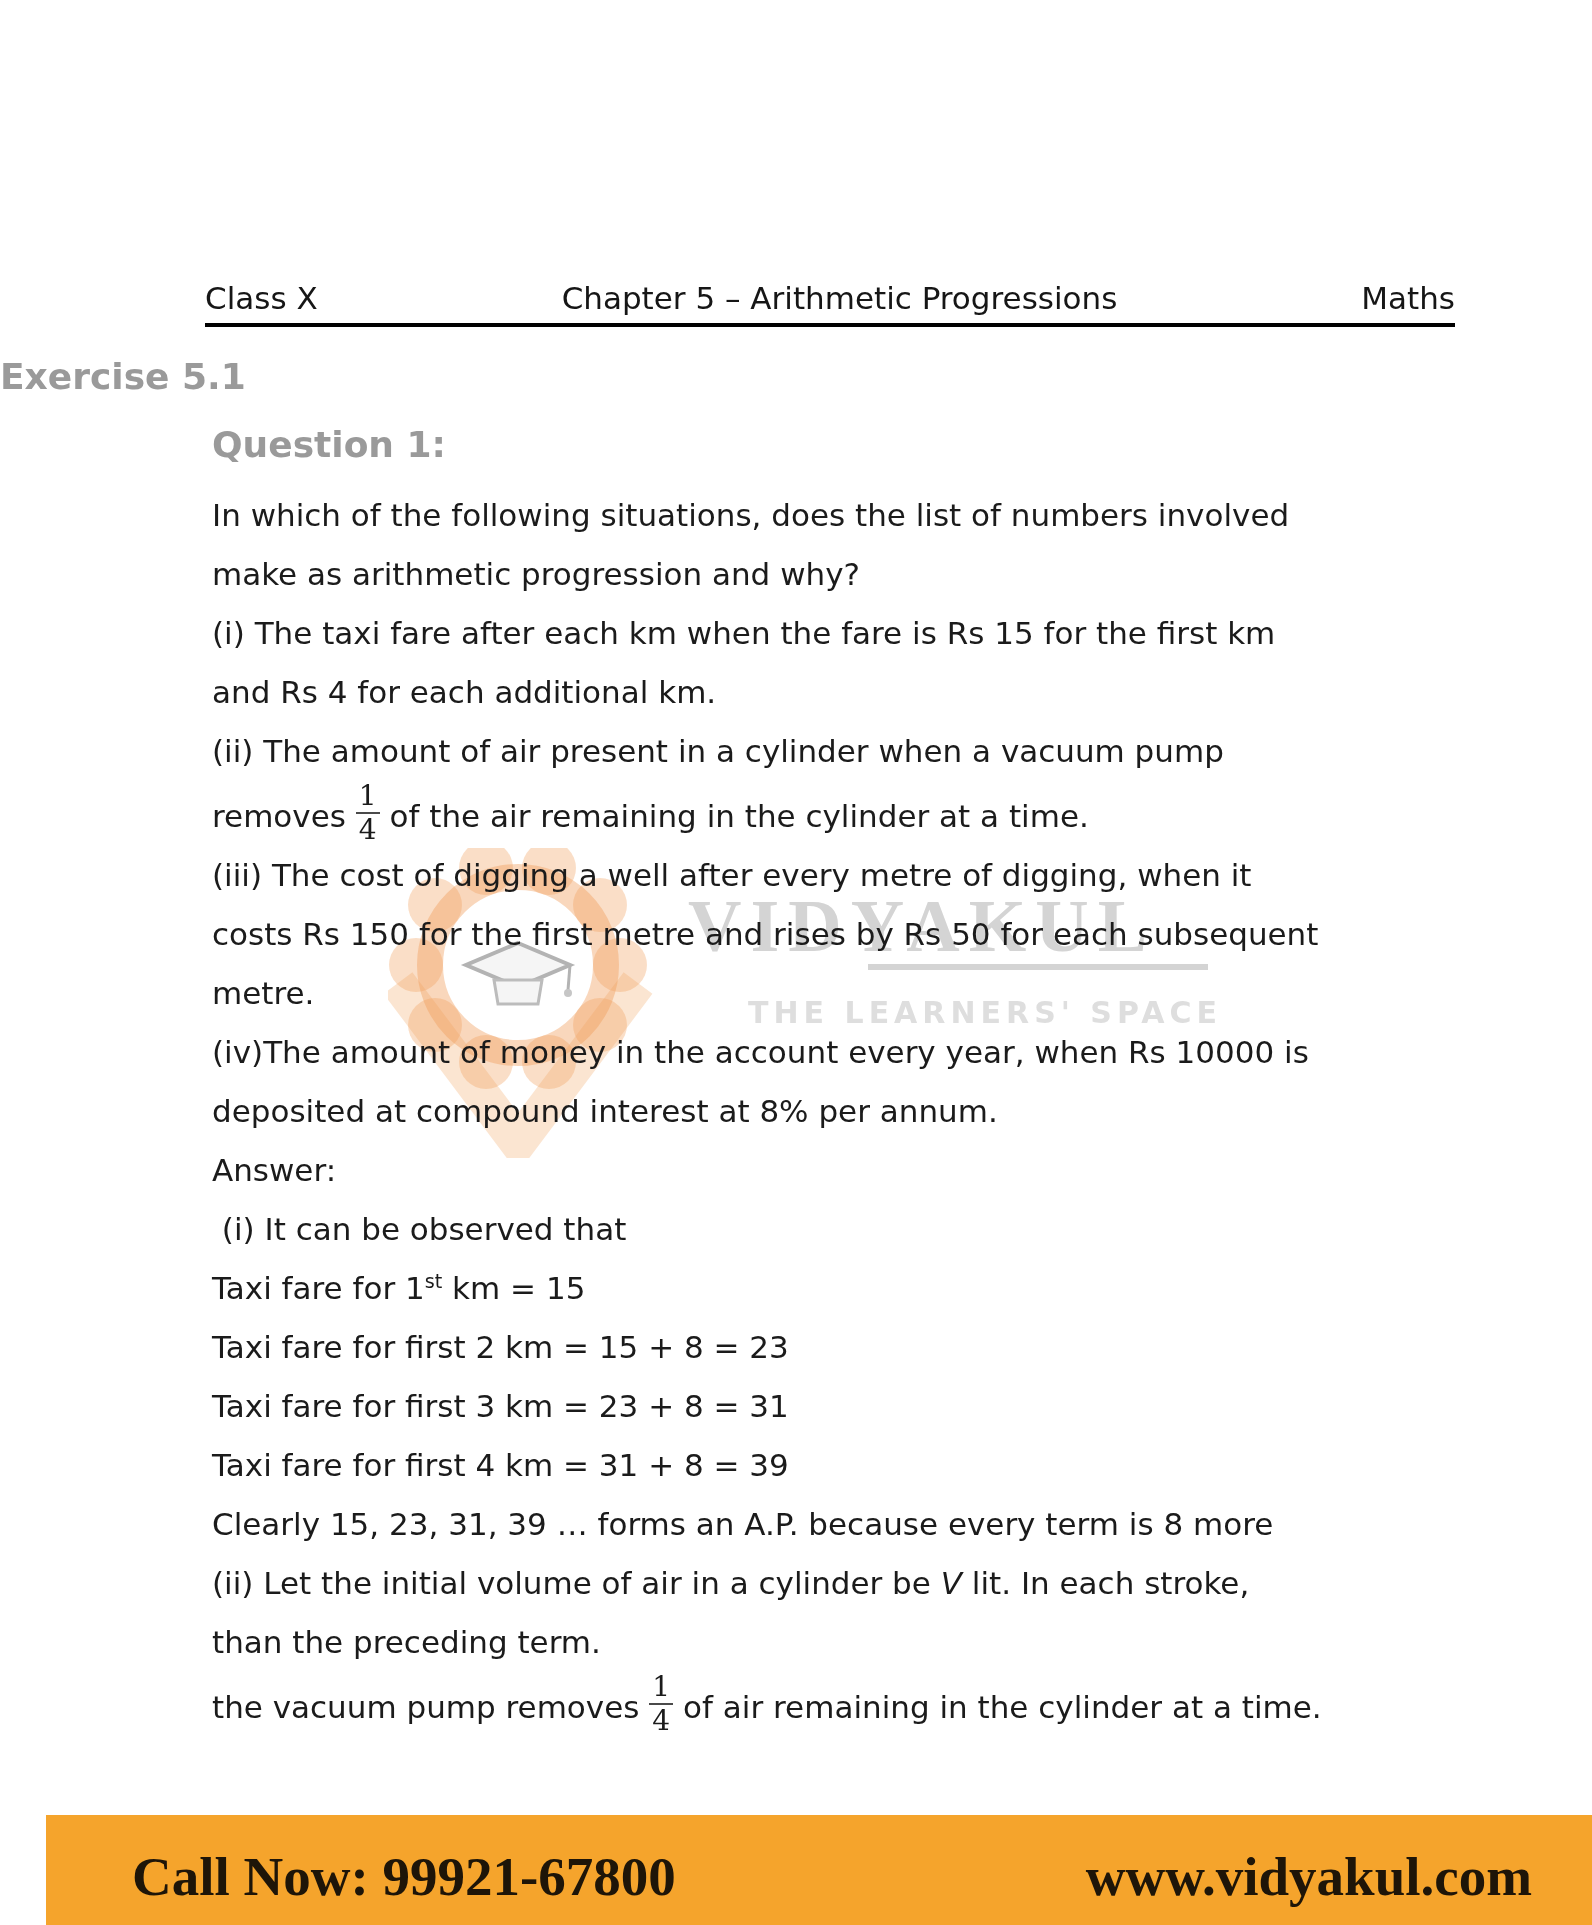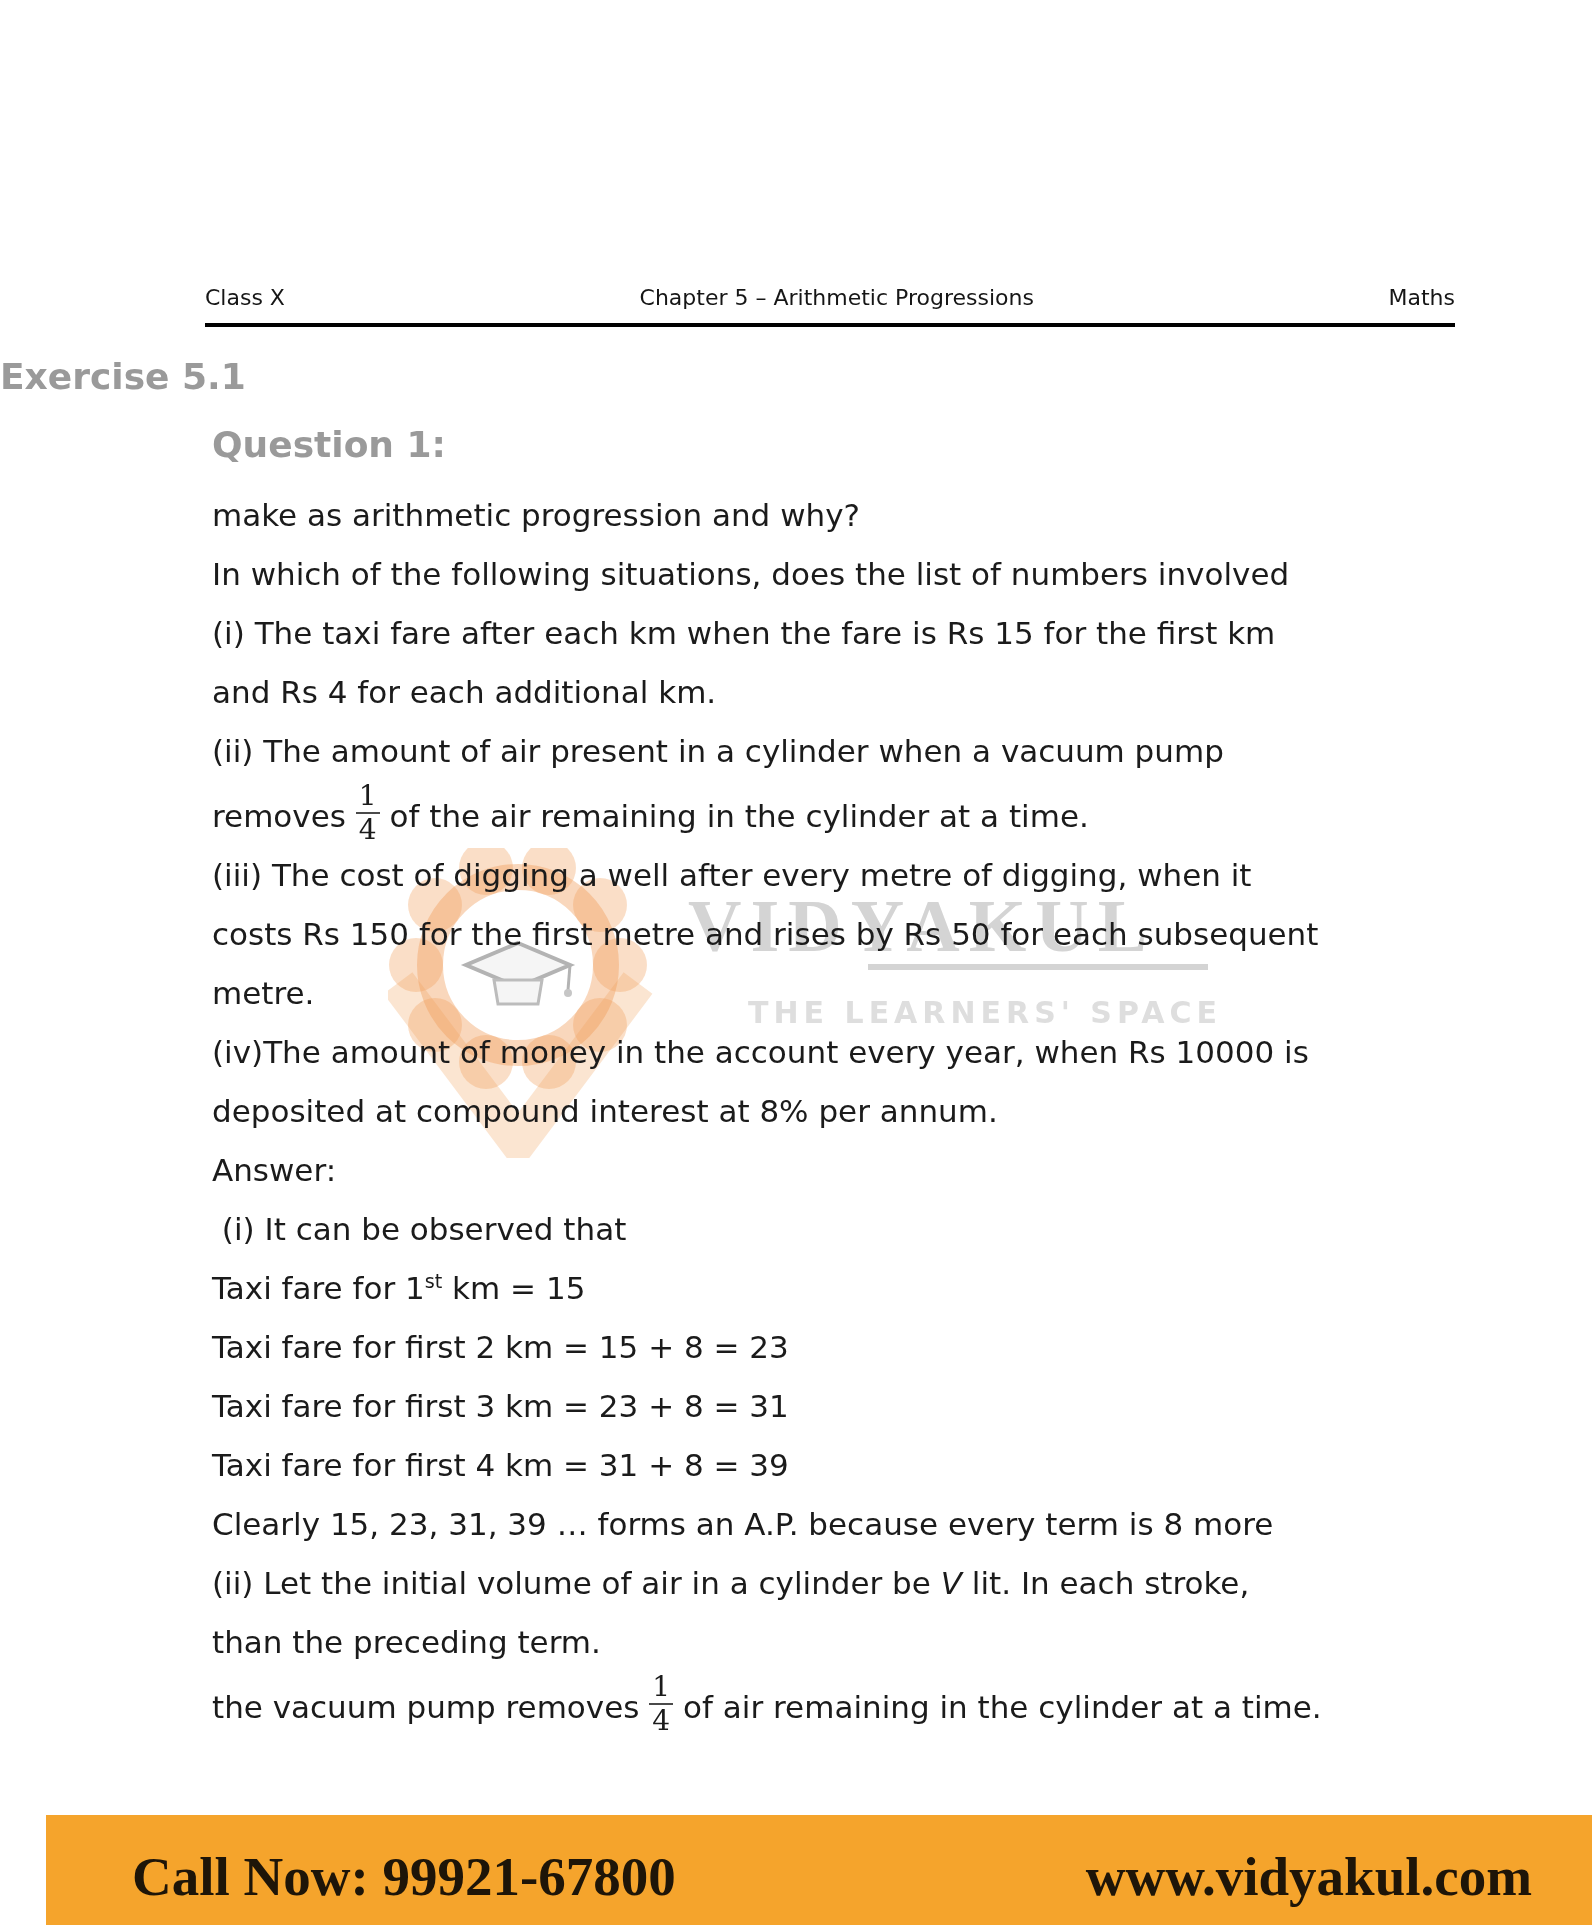--- a/index.html
+++ b/index.html
@@ -8,21 +8,21 @@
     width:1592px;height:1925px;
     background:#ffffff;
     overflow:hidden;
     font-family:"DejaVu Sans","Liberation Sans",sans-serif;
     color:#1b1b1b;
   }
   
   .doc-header{
     position:absolute;left:205px;top:281px;width:1250px;
     display:flex;justify-content:space-between;align-items:baseline;
-    font-size:22px;line-height:34px;color:#161616;
+    font-size:31px;line-height:34px;color:#161616;
     padding-bottom:8px;border-bottom:4px solid #000000;gap:16px;
   }
   
   .exercise-title{
     position:absolute;left:0;top:356px;width:100%;
     font-size:36px;font-weight:bold;color:#9a9a9a;
   }
   .question-title{
     position:absolute;left:212px;top:424px;
     font-size:36px;font-weight:bold;color:#9a9a9a;
@@ -101,22 +101,22 @@
   <div class="doc-header">
     <span>Class X</span>
     <span>Chapter 5 – Arithmetic Progressions</span>
     <span>Maths</span>
   </div>
 
   <div class="exercise-title">Exercise 5.1</div>
   <div class="question-title">Question 1:</div>
 
   <div class="body-text">
+    <div class="line">In which of the following situations, does the list of numbers involved</div>
     <div class="line">make as arithmetic progression and why?</div>
-    <div class="line">In which of the following situations, does the list of numbers involved</div>
     <div class="line">(i) The taxi fare after each km when the fare is Rs 15 for the first km</div>
     <div class="line">and Rs 4 for each additional km.</div>
     <div class="line">(ii) The amount of air present in a cylinder when a vacuum pump</div>
     <div class="line"><span>removes </span><span class="frac"><span class="num">1</span><span class="fbar"></span><span class="den">4</span></span><span> of the air remaining in the cylinder at a time.</span></div>
     <div class="line">(iii) The cost of digging a well after every metre of digging, when it</div>
     <div class="line">costs Rs 150 for the first metre and rises by Rs 50 for each subsequent</div>
     <div class="line">metre.</div>
     <div class="line">(iv)The amount of money in the account every year, when Rs 10000 is</div>
     <div class="line">deposited at compound interest at 8% per annum.</div>
     <div class="line">Answer:</div>

